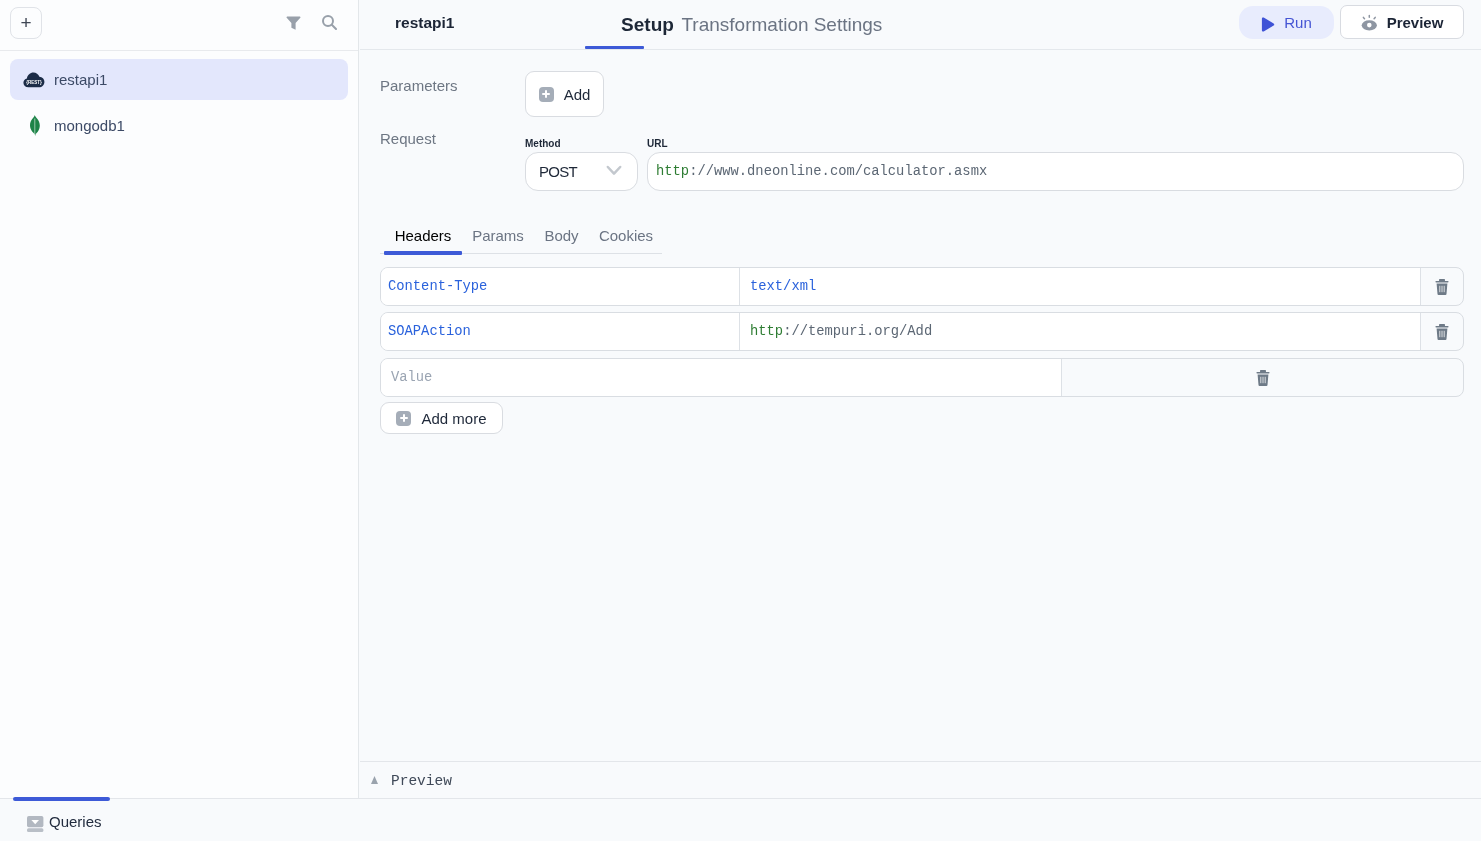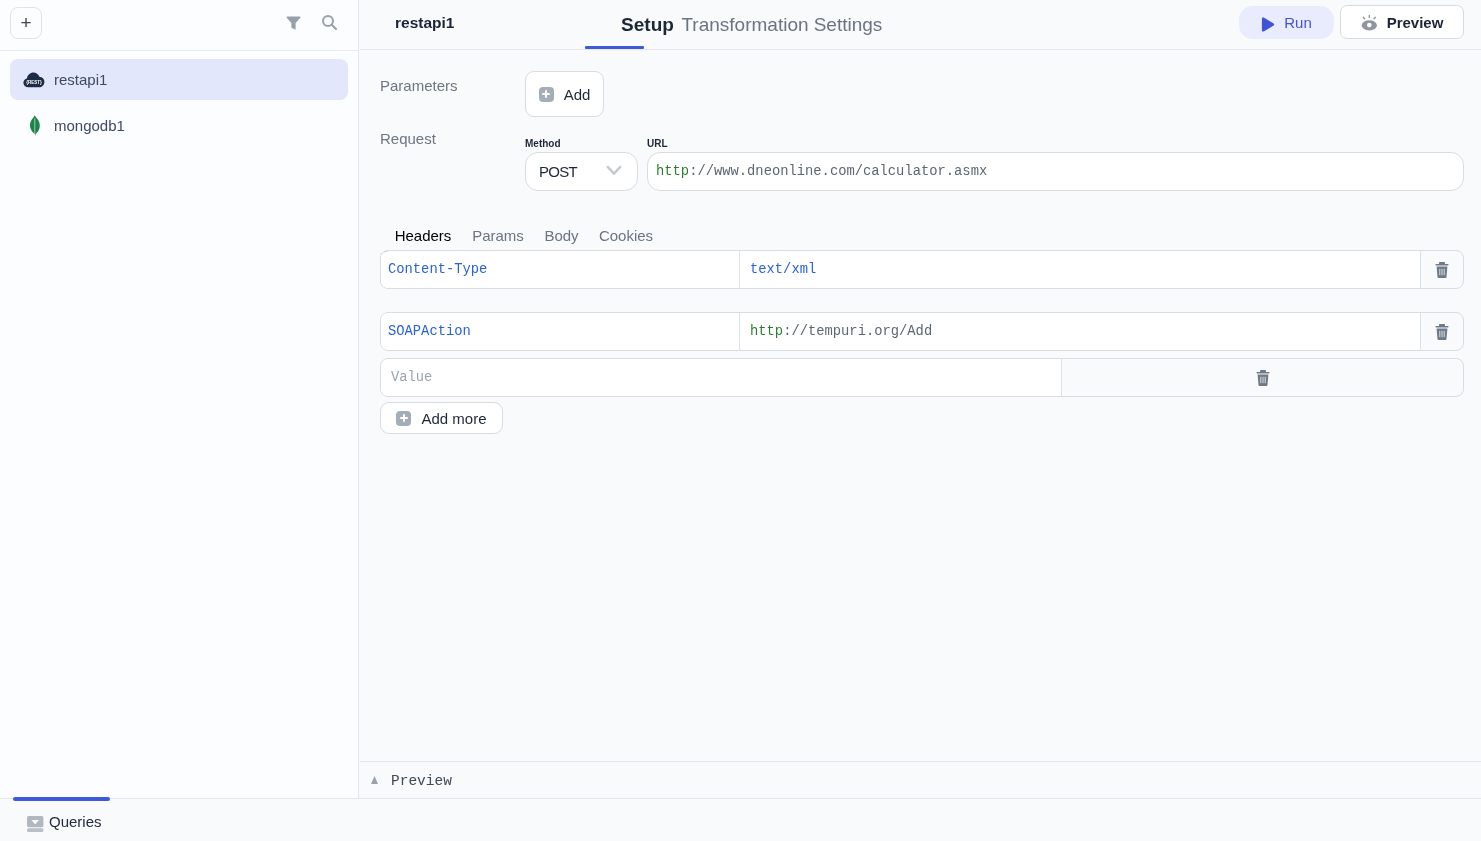--- a/index.html
+++ b/index.html
@@ -126,21 +126,21 @@
   <span class="code abs" style="left:8px; top:11px;text-align:right;"><span class="c-green">http</span><span class="c-grey">://www.dneonline.com/calculator.asmx</span></span>
 </div>
 
 <div class="stab active" style="left:384px; width:78px;">Headers</div>
 <div class="stab" style="left:462px; width:72px;">Params</div>
 <div class="stab" style="left:534px; width:55px;">Body</div>
 <div class="stab" style="left:589px; width:74px;">Cookies</div>
 <div class="abs" style="left:380px; top:253px; width:282px; height:1px; background:#dde1e6;"></div>
 <div class="abs" style="left:384px; top:251px; width:78px; height:3.5px; background:#3d5ad7; border-radius:1px;"></div>
 
-<div class="row" style="top:250px;justify-content:flex-end;">
+<div class="row" style="top:267px;justify-content:flex-end;">
   <div class="cell-k">
       <span class="code c-blue">Content-Type</span>
     </div>
   <div class="cell-v">
       <span class="code c-blue">text/xml</span>
     </div>
   <div class="cell-t">
       <svg width="14" height="16" viewBox="0 0 14 16">
         <rect x="4" y="0" width="6" height="2.4" rx="0.8" fill="#6e7a87"></rect>
         <rect x="0.4" y="1.9" width="13.2" height="1.7" rx="0.8" fill="#6e7a87"></rect>

